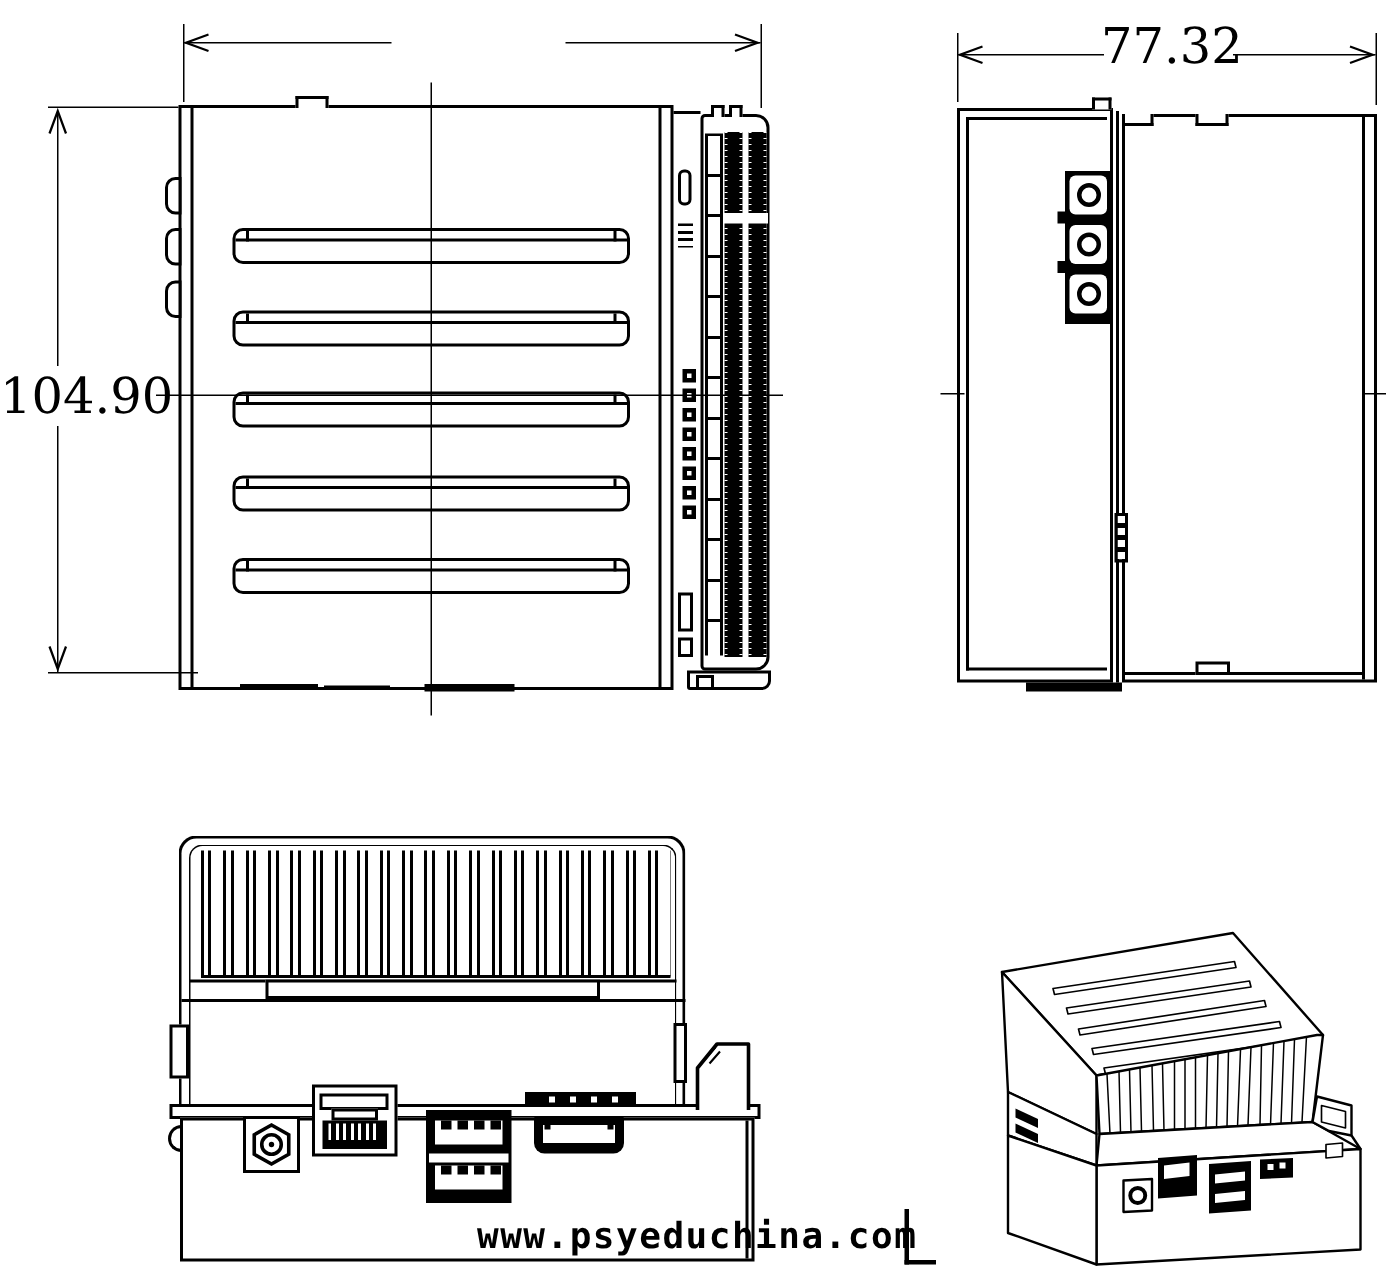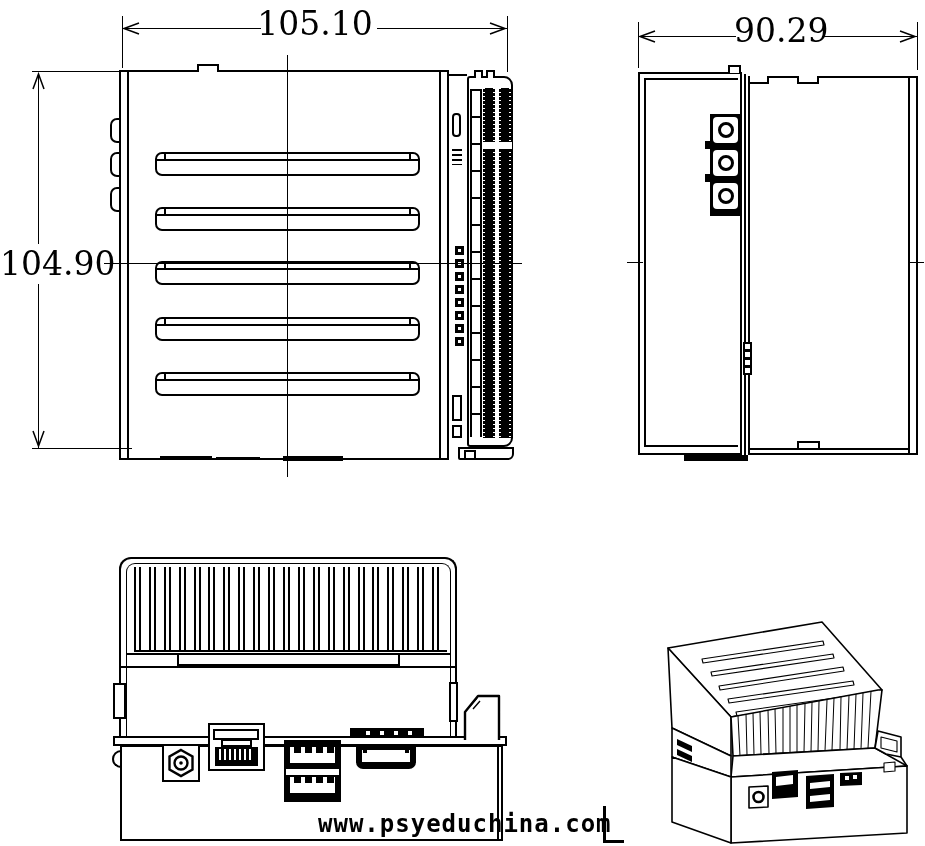--- a/index.html
+++ b/index.html
@@ -191,21 +191,20 @@
   <div class="ln" style="left:122px;top:16px;width:1px;height:52px"></div>
   <div class="ln" style="left:507px;top:16px;width:1px;height:56px"></div>
   <div class="ln" style="left:123px;top:28px;width:138px;height:1px"></div>
   <div class="ln" style="left:377px;top:28px;width:130px;height:1px"></div>
   <svg class="a" style="left:122px;top:22px" width="18" height="13">
       <path d="M17,1 L2,6.5 L17,12" fill="none" stroke="#000" stroke-width="1.5"></path>
     </svg>
   <svg class="a" style="left:489px;top:22px" width="18" height="13">
       <path d="M1,1 L16,6.5 L1,12" fill="none" stroke="#000" stroke-width="1.5"></path>
     </svg>
-  <div class="dim-label" style="left:257px;top:7px;width:116px">105.10</div>
 </div>
 
 <div class="grp">
   <div class="ln" style="left:32px;top:71px;width:87px;height:1px"></div>
   <div class="ln" style="left:32px;top:448px;width:100px;height:1px"></div>
   <div class="ln" style="left:38px;top:74px;width:1px;height:170px"></div>
   <div class="ln" style="left:38px;top:284px;width:1px;height:164px"></div>
   <svg class="a" style="left:32px;top:72px" width="13" height="18">
       <path d="M1,17 L6.5,2 L12,17" fill="none" stroke="#000" stroke-width="1.5"></path>
     </svg>
@@ -219,21 +218,21 @@
   <div class="ln" style="left:638px;top:22px;width:1px;height:46px"></div>
   <div class="ln" style="left:917px;top:22px;width:1px;height:48px"></div>
   <div class="ln" style="left:639px;top:36px;width:97px;height:1px"></div>
   <div class="ln" style="left:822px;top:36px;width:95px;height:1px"></div>
   <svg class="a" style="left:638px;top:30px" width="18" height="13">
       <path d="M17,1 L2,6.5 L17,12" fill="none" stroke="#000" stroke-width="1.5"></path>
     </svg>
   <svg class="a" style="left:899px;top:30px" width="18" height="13">
       <path d="M1,1 L16,6.5 L1,12" fill="none" stroke="#000" stroke-width="1.5"></path>
     </svg>
-  <div class="dim-label" style="left:734px;top:14px;width:90px">90.29</div>
+  <div class="dim-label" style="left:734px;top:14px;width:90px">77.32</div>
 </div>
 
 <svg class="a" style="left:0;top:0" width="925" height="846" viewBox="0 0 925 846">
   <g fill="#fff" stroke="#000" stroke-width="2.4" stroke-linejoin="round">
     <path d="M465,740 L465,712 L478,696 L499,696 L499,740"></path>
     <path d="M470,706 L477,698 M473,709 L480,701" stroke-width="1.4" fill="none"></path>
   </g>
   <g fill="#fff" stroke="#000" stroke-width="1.6" stroke-linejoin="round">
     <path d="M668,648 L822,622 L882,690 L731,717 Z"></path>
     <g stroke-width="1.1">

